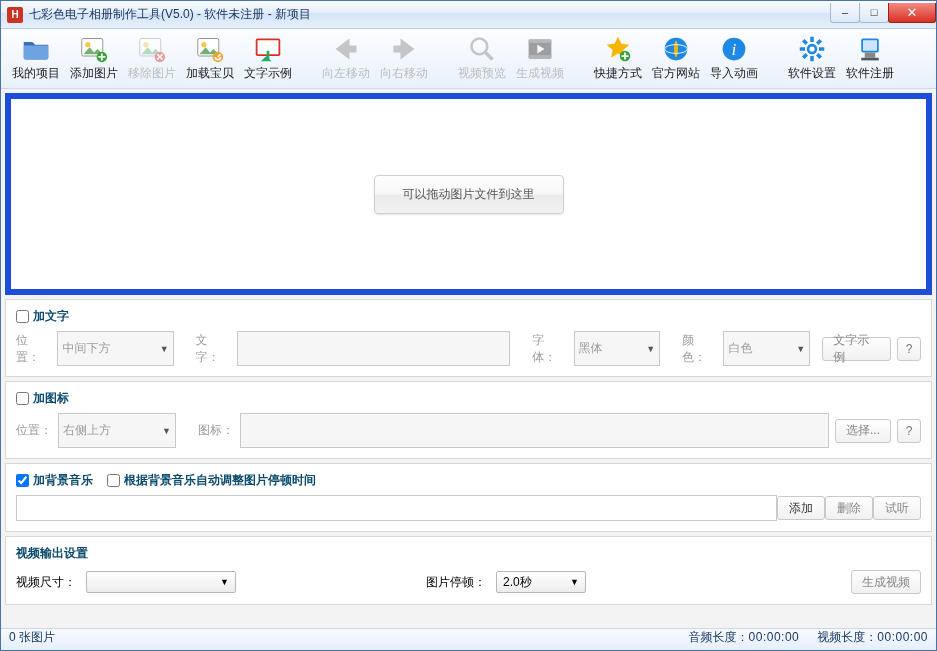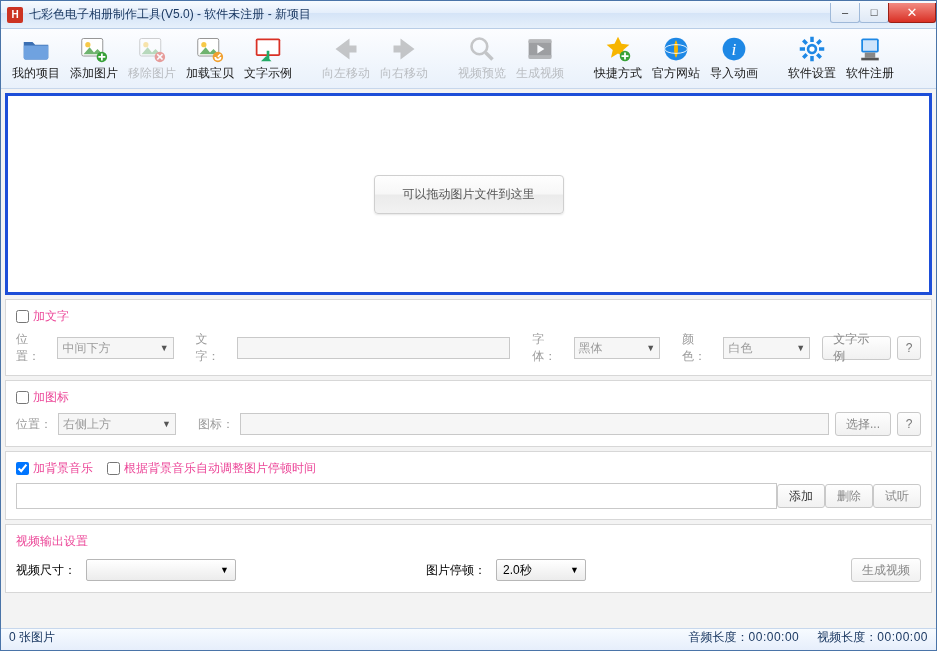--- a/index.html
+++ b/index.html
@@ -15,29 +15,29 @@
   
   .toolbar { height: 60px; background: linear-gradient(#fcfdff,#e9f1fb); border-bottom: 1px solid #c7d7ec; display: flex; align-items: center; padding: 2px 6px; gap:0; }
   .tb-btn { width: 58px; height: 54px; display:flex; flex-direction:column; align-items:center; justify-content:center; border:1px solid transparent; border-radius:3px; cursor:pointer; }
   .tb-btn.disabled { opacity:.45; cursor:default; }
   .tb-btn .ico { width:28px; height:28px; display:flex; align-items:center; justify-content:center; }
   .tb-btn .lbl { margin-top:2px; color:#1b1b1b; font-size:12px; white-space:nowrap; }
   .tb-btn.disabled .lbl { color:#7a7a7a; }
   .tb-gap { width:20px; }
   
   .content { flex:1; background:#f3f3f3; padding:4px; display:flex; flex-direction:column; }
-  .panel-drop { height:202px; background:#fff; border:3px solid #1d4ed8; display:flex; align-items:center; justify-content:center; }
+  .panel-drop { height:202px; background:#fff; border:6px solid #1d4ed8; display:flex; align-items:center; justify-content:center; }
   .drop-btn { padding: 10px 28px; border:1px solid #cfcfcf; border-radius:4px; background:linear-gradient(#fefefe,#f7f7f7 48%,#ebebeb 52%,#f2f2f2); color:#555; box-shadow: 0 1px 2px rgba(0,0,0,.1); }
   .section { background:#fff; border:1px solid #d7d7d7; margin-top:4px; padding:8px 10px 10px; }
   .section-head { display:flex; align-items:center; gap:14px; margin-bottom:6px; }
   .check { display:flex; align-items:center; gap:4px; color:#444; }
   .check input { width:13px; height:13px; }
   .row { display:flex; align-items:center; gap:6px; color:#888; }
   .lbl-muted { color:#9b9b9b; }
-  .combo, .txt { height:22px; border:1px solid #c9c9c9; background:#fff; padding:10px 4px; font-size:12px; }
+  .combo, .txt { height:35px; border:1px solid #c9c9c9; background:#fff; padding:10px 4px; font-size:12px; }
   .combo.disabled, .txt.disabled { background:#f6f6f6; color:#9c9c9c; }
   .combo { display:flex; align-items:center; justify-content:space-between; }
   .combo .arrow { font-size:9px; color:#555; margin-left:6px; }
   .btn { height:24px; padding:0 10px; border:1px solid #c9c9c9; border-radius:3px; background:linear-gradient(#fefefe,#f1f1f1); color:#333; display:inline-flex; align-items:center; justify-content:center; cursor:pointer; }
   .btn.muted { color:#888; }
   .btn.small { min-width:48px; }
   .btn.sq { width:24px; padding:0; color:#777; }
   
   .music-row { display:flex; align-items:center; margin-top:6px;}
   .music-field { flex:1; height:26px; border:1px solid #c9c9c9; background:#fff;}
@@ -45,21 +45,21 @@
   .out-row { display:flex; align-items:center; gap:10px; margin-top:8px;}
   .out-row .right { margin-left:auto; }
   .combo2 { display:inline-flex; align-items:center; height:22px; border:1px solid #b7b7b7; border-radius:2px; background:linear-gradient(#fff,#ececec); min-width:150px; padding:0 6px; justify-content:space-between; }
   .combo2.small { min-width:90px; }
   .combo2 .arrow { font-size:9px; }
   
   .statusbar { height:22px; background:linear-gradient(#f7fbff,#e6eefb); border-top:1px solid #c7d7ec; display:flex; align-items:flex-start; padding:0 8px; font-size:12px; color:#1c3a63; }
   .statusbar .grow { flex:1; }
   .statusbar .seg { margin-left:18px; }
   .mono { font-family: Liberation Sans, sans-serif; letter-spacing: .5px; }
-  .section .title-text { color:#ec4899; }
+  .section .title-text { color:#0c4a6e;font-weight:bold; }
 </style>
 </head>
 <body>
 
 <div class="window">
 
   <div class="titlebar">
     <div class="app-icon">H</div>
     <div class="title">七彩色电子相册制作工具(V5.0) - 软件未注册 - 新项目</div>
     <div class="win-controls">

